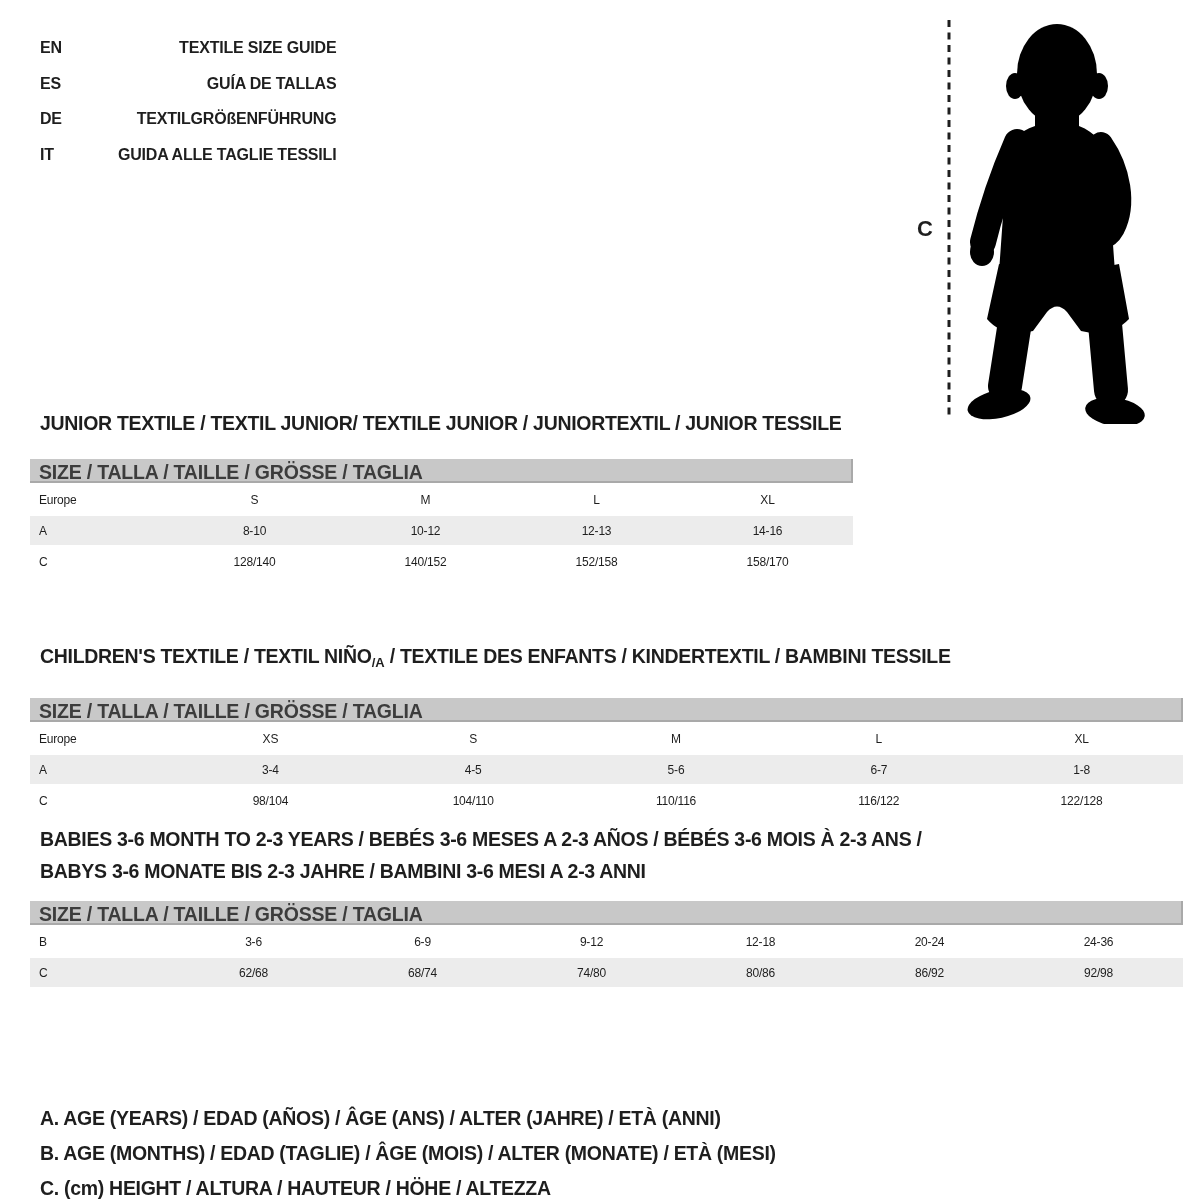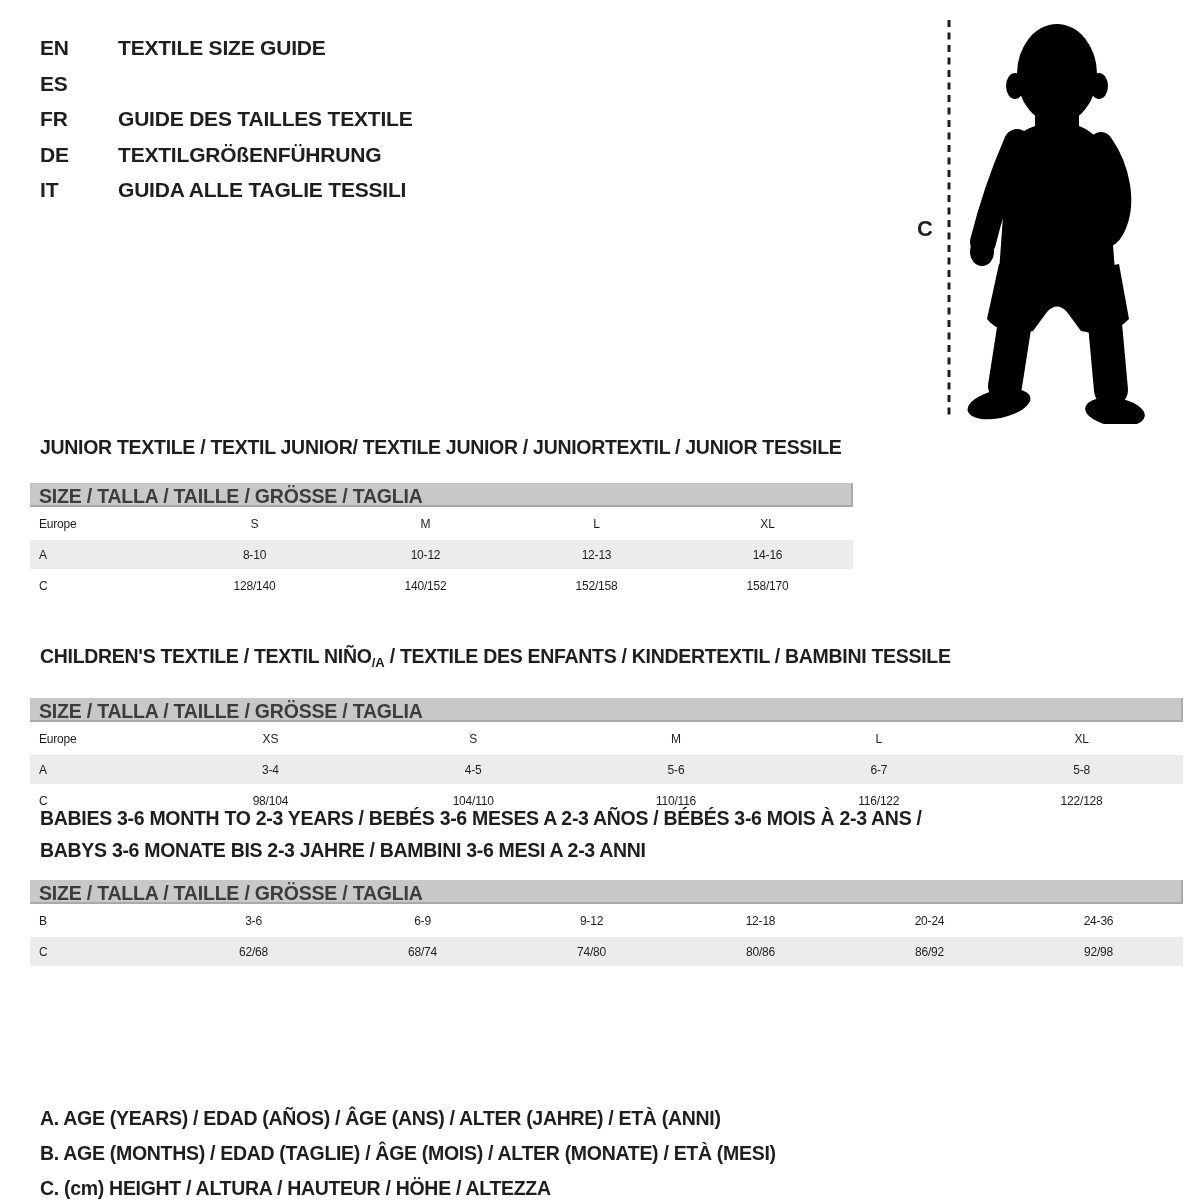--- a/index.html
+++ b/index.html
@@ -6,32 +6,32 @@
     --bg:#ffffff; --text:#1e1e1e; --bar-bg:#c8c8c8; --bar-text:#3c3c3c;
     --bar-edge:#a9a9a9; --row-shade:#ececec; --sil:#000000;
   }
   html,body{margin:0;padding:0;background:#fff;}
   .canvas{
     position:relative;width:1200px;height:1200px;background:var(--bg);
     font-family:"Liberation Sans",sans-serif;color:var(--text);overflow:hidden;
   }
   
   .lang-block{position:absolute;left:40px;top:30px;}
-  .lang-row{display:flex;line-height:35.6px;font-weight:bold;font-size:21px;letter-spacing:-0.2px;}
+  .lang-row{display:flex;line-height:35.6px;font-weight:bold;font-size:16px;letter-spacing:-0.2px;justify-content:space-between;}
   .lang-code{width:78px;flex:0 0 78px;}
   
   .figure{position:absolute;left:915px;top:14px;width:240px;height:412px;}
   .fig-label{position:absolute;left:2px;top:202px;font-size:22px;font-weight:bold;}
   .dash-line{position:absolute;left:30px;top:4px;color:var(--text);}
   .baby{position:absolute;left:50px;top:0;color:var(--sil);}
   
   .sec{position:absolute;left:30px;}
-  .sec-1{top:436px}
+  .sec-1{top:412px}
   .sec-2{top:645px}
-  .sec-3{top:802px}
+  .sec-3{top:823px}
   .sec-title{margin:0 0 24px 10px;font-weight:bold;font-size:19.5px;letter-spacing:-0.3px;line-height:23px;white-space:nowrap;}
   .sec-3 .sec-title{line-height:32px;margin-bottom:14px;}
   .sub{font-size:13px;vertical-align:-4px;letter-spacing:0;}
   .size-bar{
     height:24px;line-height:27px;background:var(--bar-bg);color:var(--bar-text);
     font-weight:bold;font-size:19.5px;padding-left:9px;letter-spacing:-0.2px;
     border-right:2px solid var(--bar-edge);border-bottom:2px solid var(--bar-edge);
     box-sizing:border-box;
   }
   .sec-1 .size-bar,.sec-1 .size-table{width:823px;}
@@ -49,24 +49,21 @@
 
 <div class="canvas">
 
   <div class="lang-block" id="langBlock">
       <div class="lang-row">
         <span class="lang-code">EN</span>
         <span class="lang-title">TEXTILE SIZE GUIDE</span>
       </div>
       <div class="lang-row">
         <span class="lang-code">ES</span>
-      </div>
-      <div class="lang-row">
-        <span class="lang-code">FR</span>
-        <span class="lang-title">GUIDE DES TAILLES TEXTILE</span>
+        <span class="lang-title">GUÍA DE TALLAS</span>
       </div>
       <div class="lang-row">
         <span class="lang-code">DE</span>
         <span class="lang-title">TEXTILGRÖßENFÜHRUNG</span>
       </div>
       <div class="lang-row">
         <span class="lang-code">IT</span>
         <span class="lang-title">GUIDA ALLE TAGLIE TESSILI</span>
       </div>
     </div>
@@ -145,21 +142,21 @@
               <td>M</td>
               <td>L</td>
               <td>XL</td>
             </tr>
             <tr>
               <td class="row-label">A</td>
               <td>3-4</td>
               <td>4-5</td>
               <td>5-6</td>
               <td>6-7</td>
-              <td>5-8</td>
+              <td>1-8</td>
             </tr>
             <tr>
               <td class="row-label">C</td>
               <td>98/104</td>
               <td>104/110</td>
               <td>110/116</td>
               <td>116/122</td>
               <td>122/128</td>
             </tr>
           </tbody>

